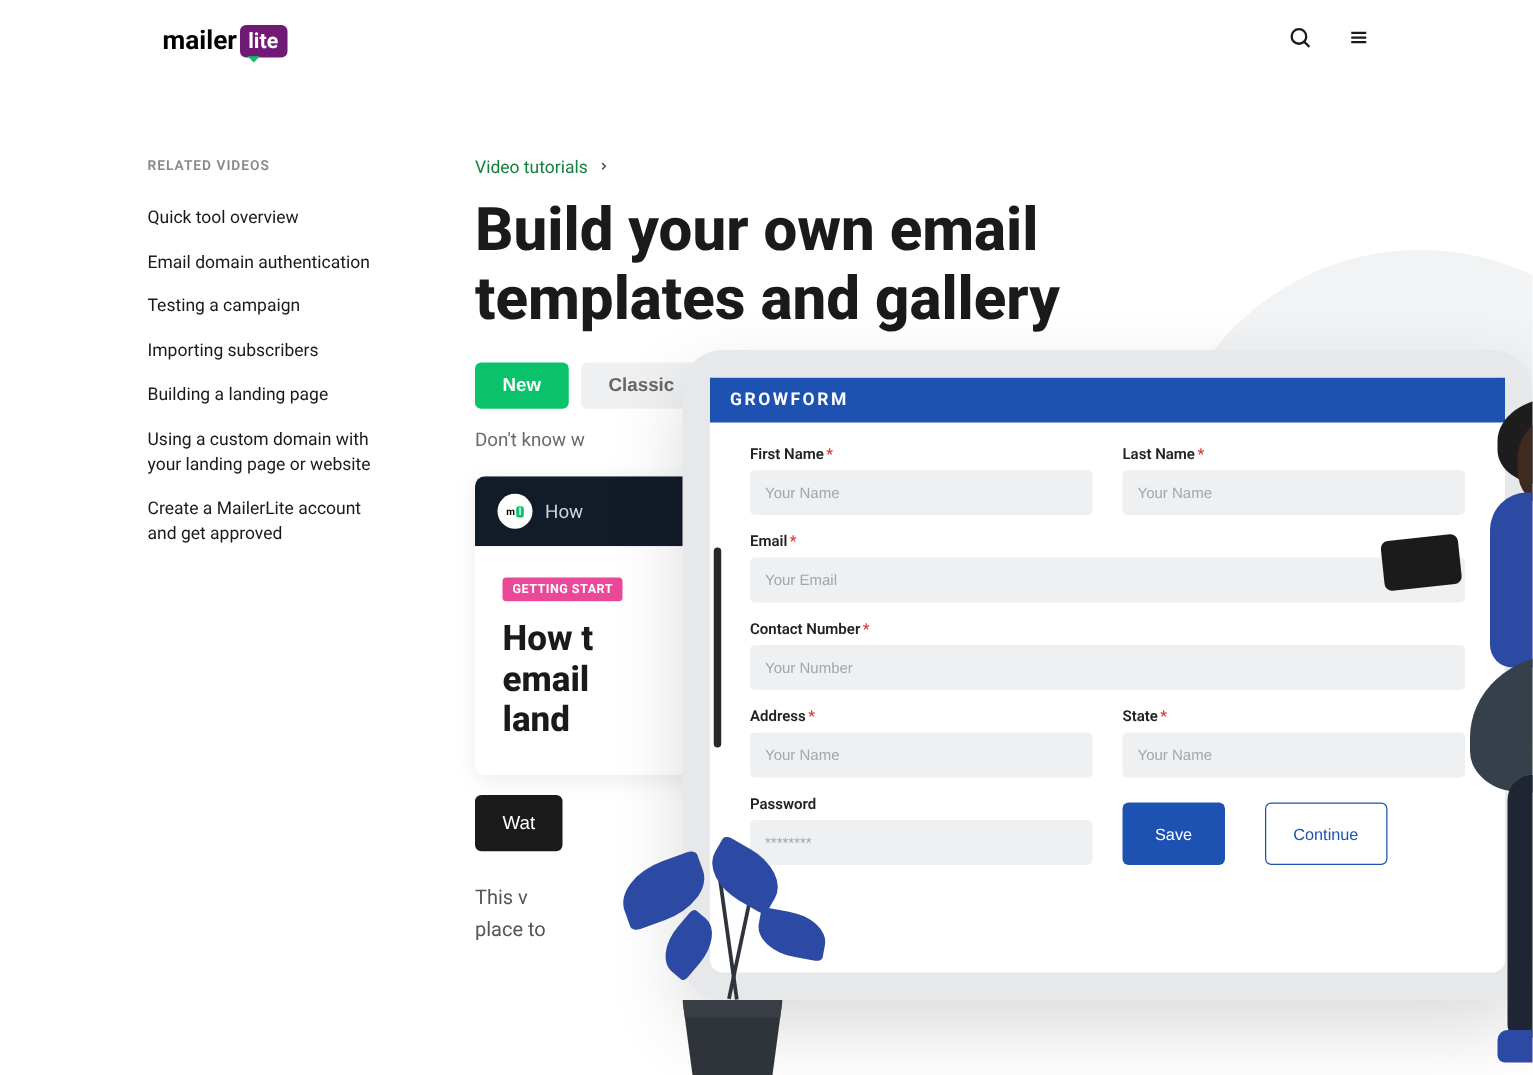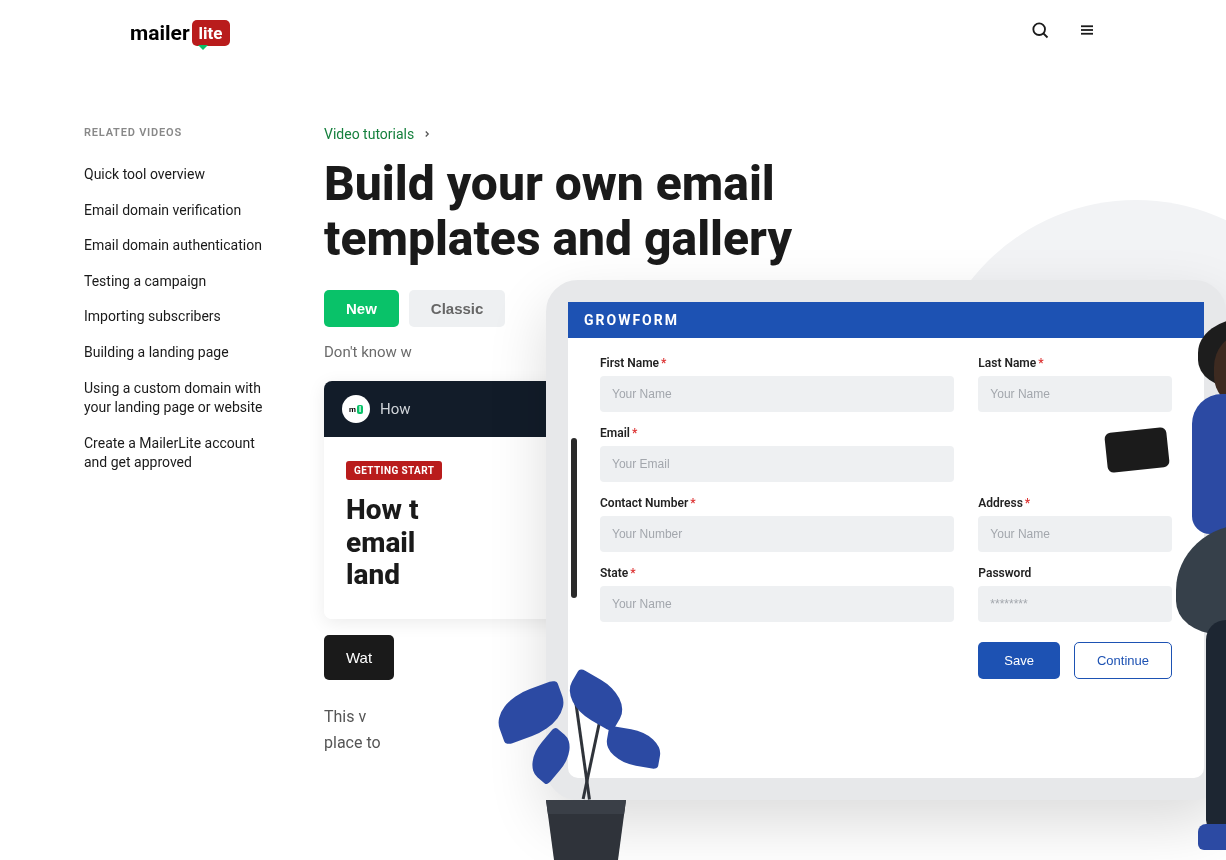--- a/index.html
+++ b/index.html
@@ -1,61 +1,61 @@
 <!DOCTYPE html>
 <html><head>
 <meta charset="utf-8">
 <style>
 * { margin: 0; padding: 0; box-sizing: border-box; }
 body { font-family: -apple-system, BlinkMacSystemFont, 'Segoe UI', Roboto, sans-serif; background: #fff; color: #1a1a1a; width: 1226px; height: 860px; overflow: hidden; position: relative; }
 
 .header { display: flex; align-items: flex-start; justify-content: space-between; padding: 20px 130px; }
 .logo { display: flex; align-items: center; font-size: 21px; font-weight: 700; color: #000; }
-.logo-lite { background: #b91c1c; color: #fff; padding: 3px 7px; border-radius: 5px; margin-left: 2px; font-size: 17px; position: relative; }
+.logo-lite { background: #701a75; color: #fff; padding: 3px 7px; border-radius: 5px; margin-left: 2px; font-size: 17px; position: relative; }
 .logo-lite::after { content: ''; position: absolute; bottom: -4px; left: 6px; width: 0; height: 0; border-left: 5px solid transparent; border-right: 5px solid transparent; border-top: 5px solid #09c269; }
 .header-actions { display: flex; gap: 28px; align-items: center; }
 .icon-btn { background: none; border: none; cursor: pointer; color: #1a1a1a; display: flex; }
 
-.container { display: flex; padding: 60px 84px 0; gap: 50px; position: relative; }
+.container { display: flex; padding: 60px 118px 0; gap: 72px; position: relative; }
 .sidebar { width: 190px; flex-shrink: 0; }
 .sidebar-title { font-size: 11px; font-weight: 600; letter-spacing: 0.8px; color: #888; text-transform: uppercase; margin-bottom: 18px; }
 .sidebar-list { list-style: none; }
 .sidebar-item { font-size: 14px; color: #1a1a1a; padding: 8px 0; cursor: pointer; line-height: 1.4; }
 
 .main { flex: 1; min-width: 0; }
 .breadcrumb { display: flex; align-items: center; gap: 8px; font-size: 14px; color: #15803d; margin-bottom: 14px; }
 .page-title { font-size: 48px; font-weight: 800; line-height: 1.15; margin-bottom: 24px; max-width: 500px; }
 .tabs { display: flex; gap: 10px; margin-bottom: 16px; }
 .tab { padding: 10px 22px; border-radius: 5px; font-size: 15px; font-weight: 600; cursor: pointer; border: none; }
 .tab.active { background: #09c269; color: #fff; }
 .tab.inactive { background: #eef0f2; color: #666; text-align: center; }
 .subtext { font-size: 15px; color: #6b6b6b; margin-bottom: 20px; }
 
 .video-card { background: #fff; border-radius: 8px; box-shadow: 0 4px 18px rgba(0,0,0,0.08); padding: 0; overflow: hidden; width: 420px; }
 .video-head { display: flex; align-items: center; gap: 10px; background: #121c29; color: #d0d4d9; padding: 14px 18px; font-size: 15px; }
 .video-avatar { width: 28px; height: 28px; border-radius: 50%; background: #fff; display: flex; align-items: center; justify-content: center; font-size: 8px; color: #000; font-weight: 700; }
 .video-body { padding: 22px 22px 28px; background: #fff; }
-.badge { display: inline-block; background: #b91c1c; color: #fff; font-size: 10px; font-weight: 700; padding: 4px 8px; border-radius: 3px; letter-spacing: 0.4px; margin-bottom: 14px; }
+.badge { display: inline-block; background: #ec4899; color: #fff; font-size: 10px; font-weight: 700; padding: 4px 8px; border-radius: 3px; letter-spacing: 0.4px; margin-bottom: 14px; }
 .video-title { font-size: 28px; font-weight: 800; line-height: 1.15; }
 .watch-btn { background: #1a1a1a; color: #fff; border: none; padding: 14px 22px; border-radius: 5px; font-size: 15px; font-weight: 500; margin-top: 16px; cursor: pointer; }
 .desc { font-size: 16px; color: #555; margin-top: 24px; line-height: 1.6; max-width: 420px; }
 
 
 .overlay { position: absolute; right: -40px; top: 280px; width: 780px; height: 600px; pointer-events: none; }
 .tablet { position: absolute; left: 60px; top: 0; width: 680px; height: 520px; background: #fff; border: 22px solid #e7e8ea; border-radius: 32px; box-shadow: 0 24px 60px rgba(0,0,0,0.14); pointer-events: auto; }
 .tablet-inner { width: 100%; height: 100%; overflow: hidden; }
 .form-header { background: #1d52b3; color: #fff; padding: 10px 16px; font-size: 14px; font-weight: 700; letter-spacing: 2px; }
 .form-body { padding: 18px 32px; }
-.form-grid { display: grid; grid-template-columns: 1fr; gap: 14px 24px; }
+.form-grid { display: grid; grid-template-columns: 1fr 1fr; gap: 14px 24px; }
 .full { grid-column: 1 / -1; }
 .field-label { font-size: 12px; font-weight: 600; color: #222; margin-bottom: 6px; display: block; }
 .req { color: #d33; margin-left: 2px; }
 .field-input { width: 100%; background: #eef0f2; border: none; border-radius: 4px; padding: 11px 12px; font-size: 12px; color: #333; }
 .field-input::placeholder { color: #a3a7ad; }
-.form-actions { grid-column: 2 / -1; display: flex; gap: 14px; justify-content: flex-start; margin-top: 6px; }
+.form-actions { grid-column: 2 / -1; display: flex; gap: 32px; justify-content: flex-start; margin-top: 6px; }
 .save-btn { background: #1d52b3; color: #fff; border: none; padding: 10px 26px; border-radius: 5px; font-size: 13px; cursor: pointer; }
 .continue-btn { background: #fff; color: #1d52b3; border: 1.5px solid #1d52b3; padding: 10px 22px; border-radius: 5px; font-size: 13px; cursor: pointer; }
 .scrollbar-mock { position: absolute; left: 3px; top: 136px; width: 6px; height: 160px; background: #2a2a2a; border-radius: 3px; }
 
 
 .blob-bg { position: absolute; right: -120px; top: 200px; width: 420px; height: 420px; background: #f2f3f5; border-radius: 50%; z-index: -1; }
 
 
 .plant { position: absolute; left: 0px; top: 350px; width: 200px; height: 260px; }
 .pot { position: absolute; bottom: 0; left: 60px; width: 80px; height: 90px; background: #2f333a; clip-path: polygon(0 0, 100% 0, 85% 100%, 15% 100%); }
@@ -107,21 +107,20 @@
         </svg>
     </button>
   </div>
 </header>
 
 <div class="container">
   <aside class="sidebar">
     <div class="sidebar-title">RELATED VIDEOS</div>
     <ul class="sidebar-list">
       <li class="sidebar-item">Quick tool overview</li>
-      <li class="sidebar-item">Email domain verification</li>
       <li class="sidebar-item">Email domain authentication</li>
       <li class="sidebar-item">Testing a campaign</li>
       <li class="sidebar-item">Importing subscribers</li>
       <li class="sidebar-item">Building a landing page</li>
       <li class="sidebar-item">Using a custom domain with your landing page or website</li>
       <li class="sidebar-item">Create a MailerLite account and get approved</li>
     </ul>
   </aside>
 
   <main class="main">

